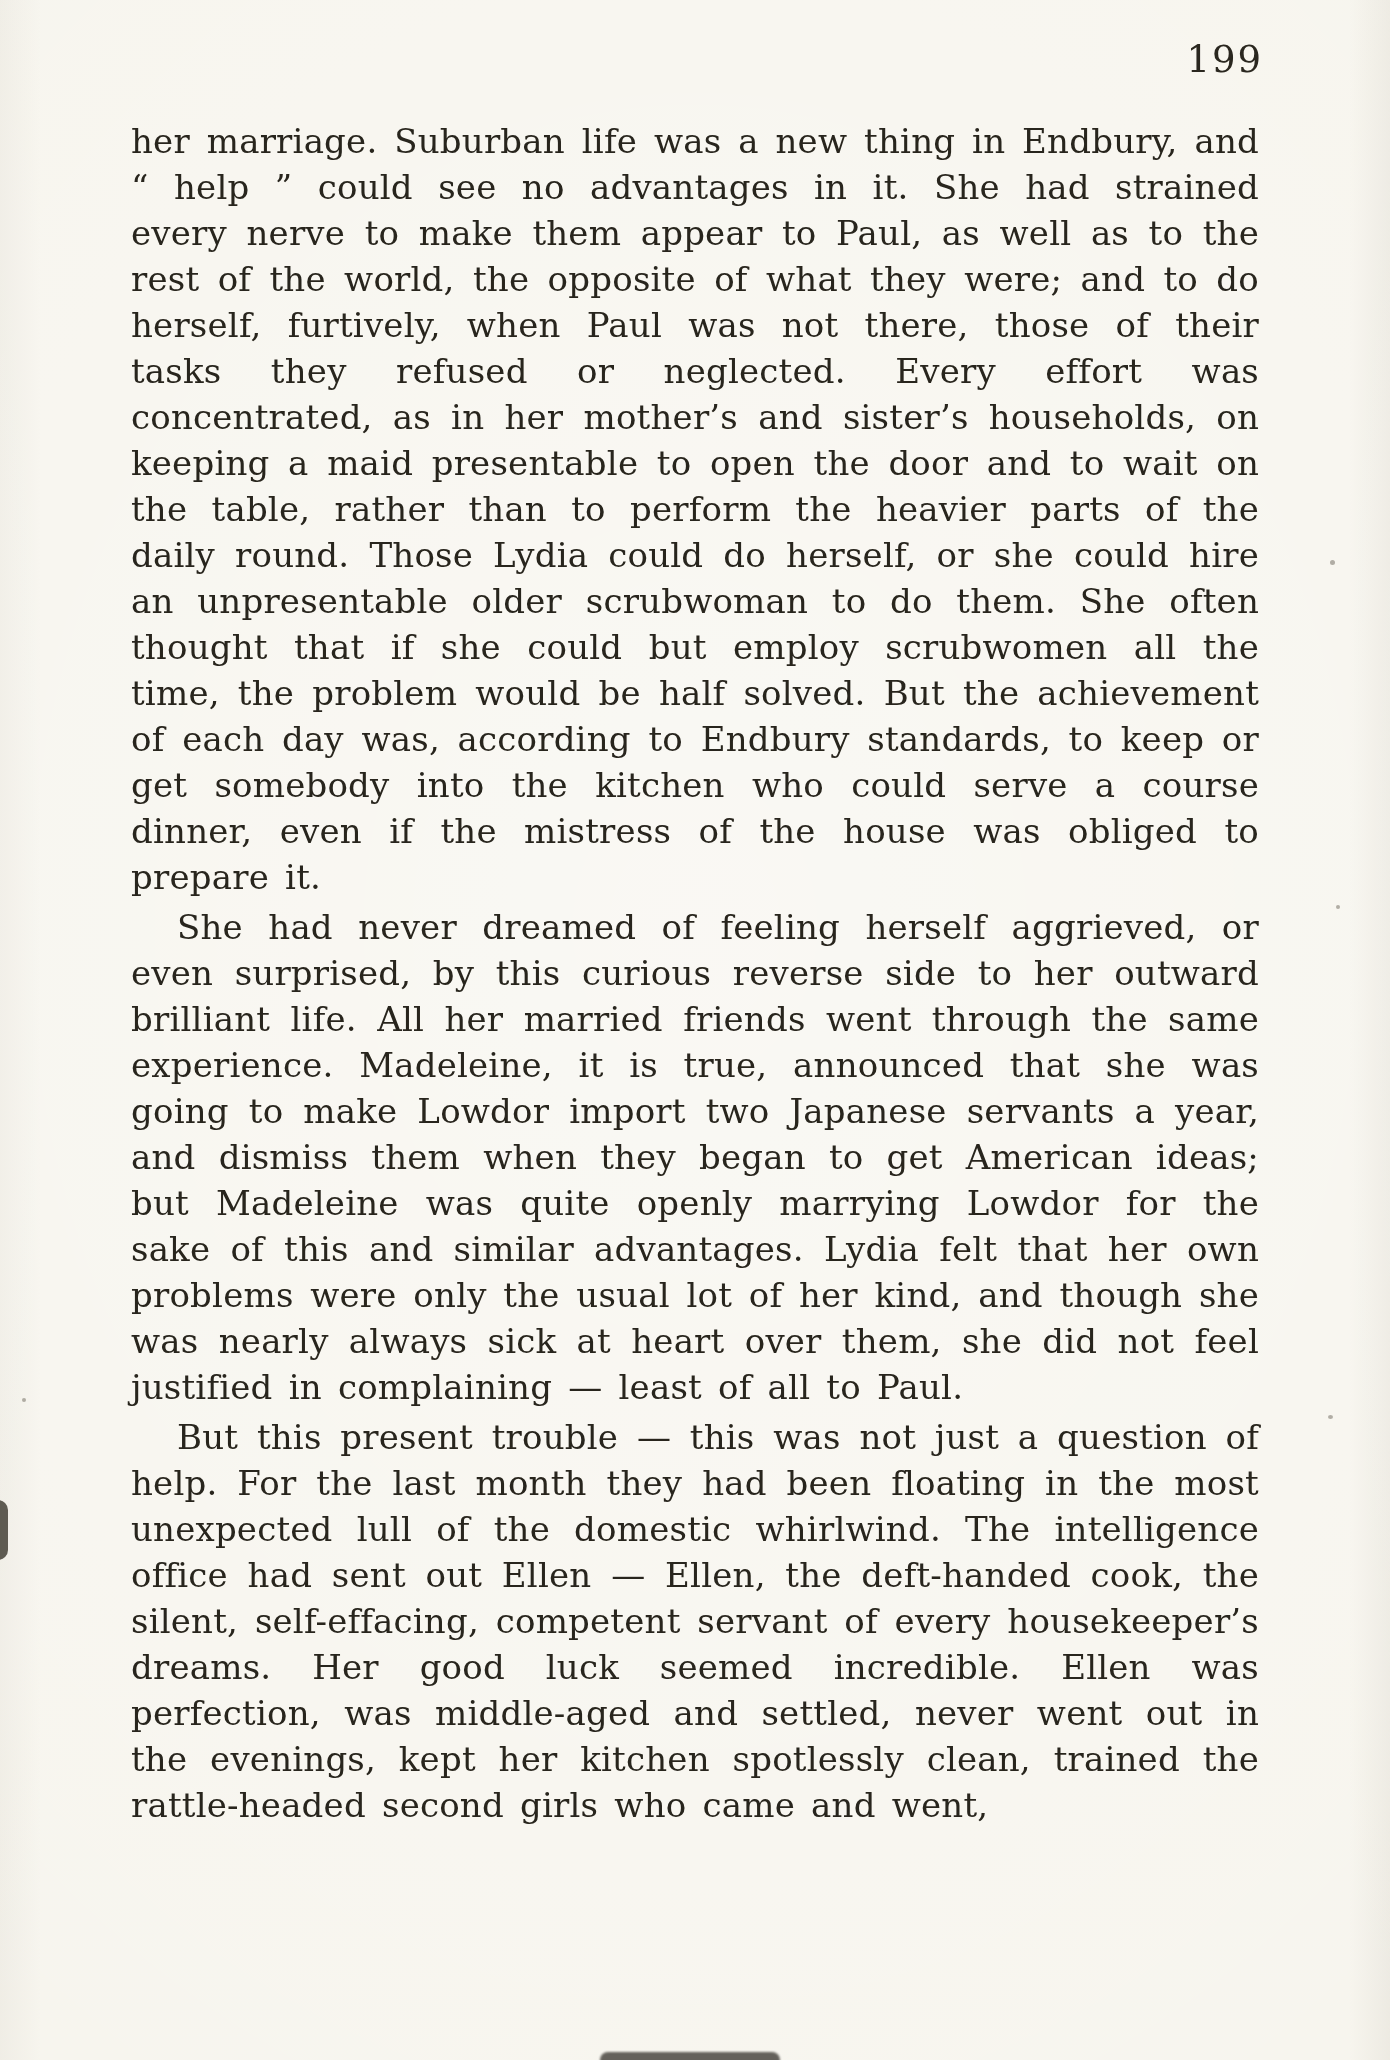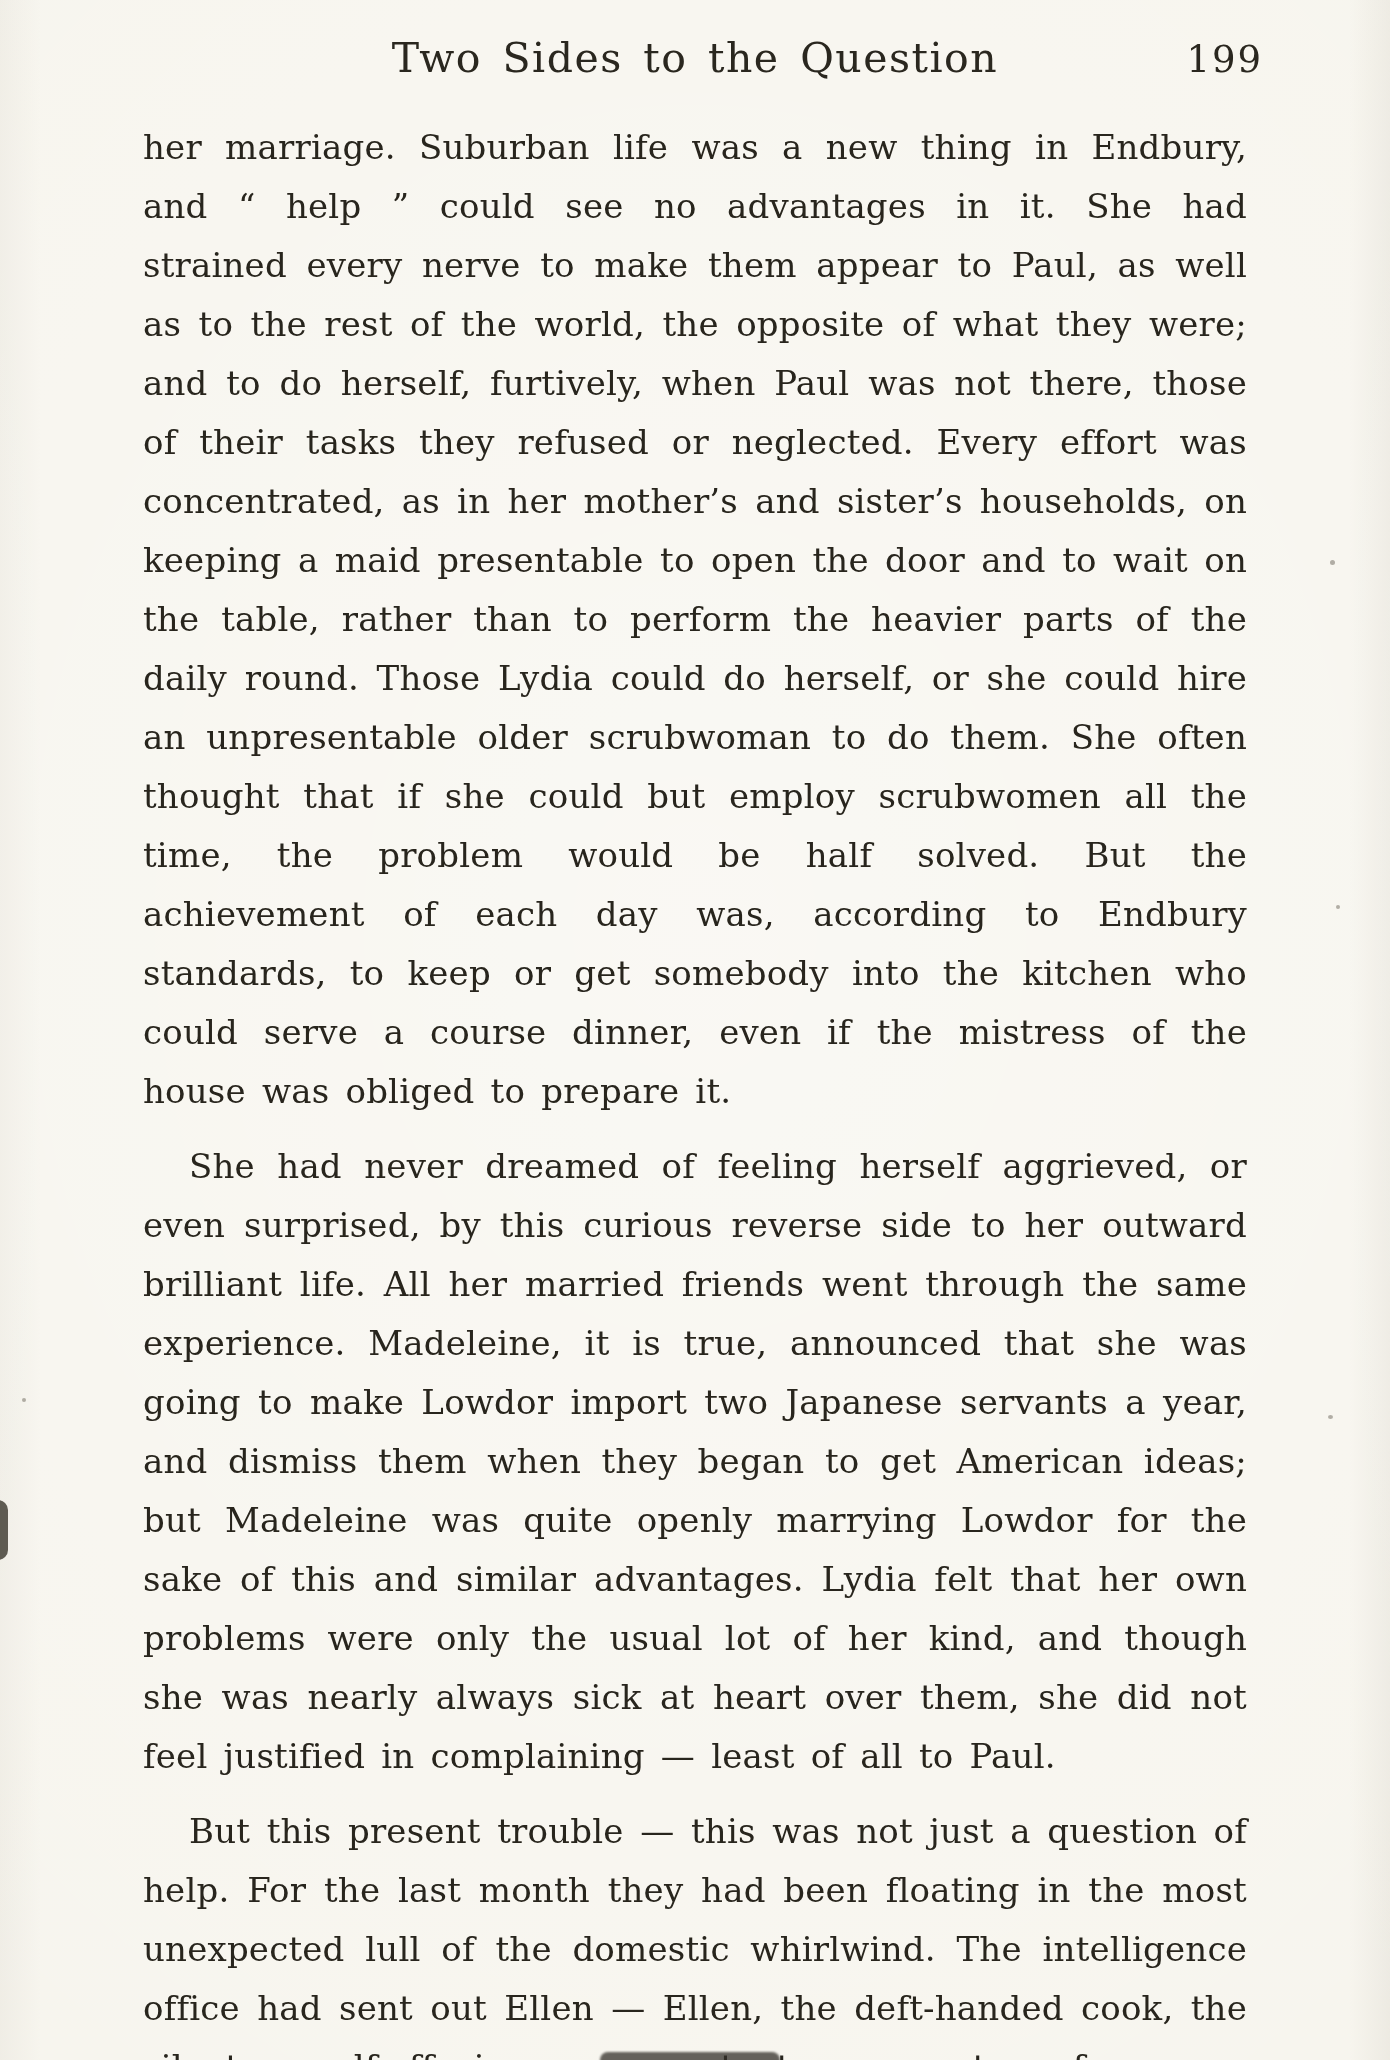--- a/index.html
+++ b/index.html
@@ -41,23 +41,23 @@
   }
   .running-head .folio {
     position: absolute;
     right: 0;
     top: 4px;
     font-size: 37px;
     letter-spacing: 2px;
     color: #2a271f;
   }
   .body-text p {
-    margin: 16px;
+    margin: 4px;
     font-size: 34px;
-    line-height: 59px;
+    line-height: 46px;
     text-align: justify;
     word-spacing: 0.15em;
     letter-spacing: 0.2px;
     color: #28251d;
   }
   .body-text p.indent {
     text-indent: 46px;
   }
   
   .speck {
@@ -91,21 +91,20 @@
     opacity: 0.75;
     filter: blur(1px);
   }
 </style>
 </head>
 <body>
 
 <div class="page">
 
   <div class="running-head">
-    <h1 class="title">Two Sides to the Question</h1>
     <span class="folio">199</span>
   </div>
 
   <div class="body-text">
     <p class="noindent">her marriage.  Suburban life was a new thing in Endbury, and “ help ” could see no advantages in it.  She had strained every nerve to make them appear to Paul, as well as to the rest of the world, the opposite of what they were; and to do herself, furtively, when Paul was not there, those of their tasks they refused or neglected.  Every effort was concentrated, as in her mother’s and sister’s households, on keeping a maid presentable to open the door and to wait on the table, rather than to perform the heavier parts of the daily round.  Those Lydia could do herself, or she could hire an unpresentable older scrubwoman to do them. She often thought that if she could but employ scrubwomen all the time, the problem would be half solved.  But the achievement of each day was, according to Endbury standards, to keep or get somebody into the kitchen who could serve a course dinner, even if the mistress of the house was obliged to prepare it.</p>
     <p class="indent">She had never dreamed of feeling herself aggrieved, or even surprised, by this curious reverse side to her outward brilliant life.  All her married friends went through the same experience.  Madeleine, it is true, announced that she was going to make Lowdor import two Japanese servants a year, and dismiss them when they began to get American ideas; but Madeleine was quite openly marrying Lowdor for the sake of this and similar advantages.  Lydia felt that her own problems were only the usual lot of her kind, and though she was nearly always sick at heart over them, she did not feel justified in complaining — least of all to Paul.</p>
     <p class="indent">But this present trouble — this was not just a question of help.  For the last month they had been floating in the most unexpected lull of the domestic whirlwind.  The intelligence office had sent out Ellen — Ellen, the deft-handed cook, the silent, self-effacing, competent servant of every housekeeper’s dreams.  Her good luck seemed incredible. Ellen was perfection, was middle-aged and settled, never went out in the evenings, kept her kitchen spotlessly clean, trained the rattle-headed second girls who came and went,</p>
   </div>
 
   <span class="speck s1"></span>

